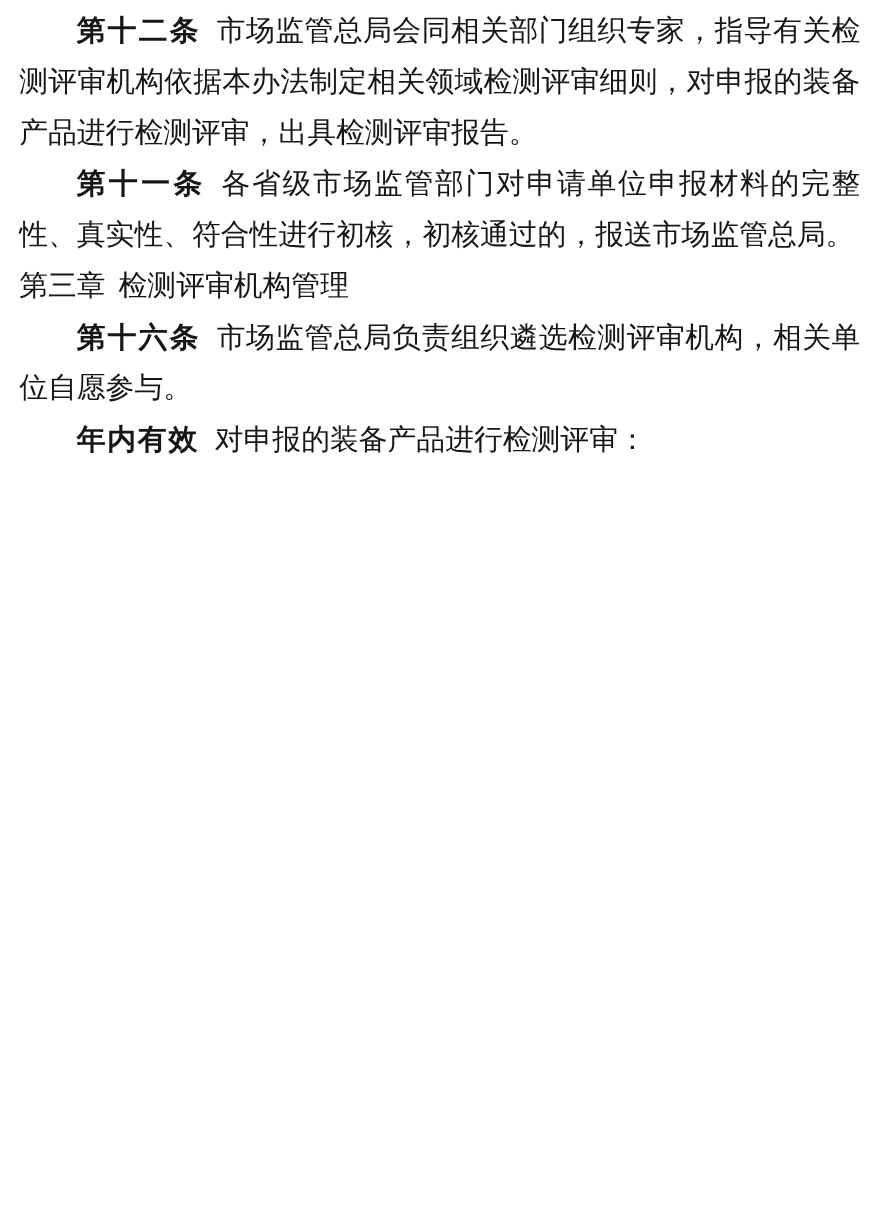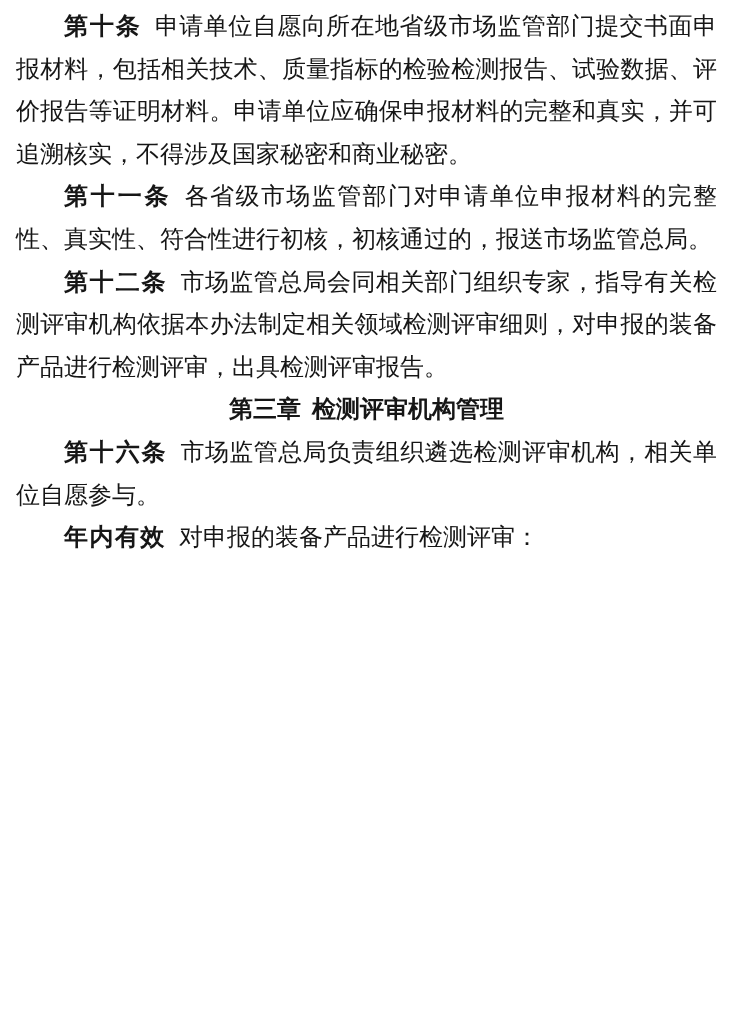--- a/index.html
+++ b/index.html
@@ -32,37 +32,36 @@
   .article-label {
     font-weight: 700;
     margin-right: 0.55em;
     letter-spacing: 0.06em;
   }
   h2.chapter {
     margin: 0;
     padding: 0;
     font-size: 24px;
     line-height: 42.6px;
-    font-weight: 700;
-    text-align: center;
+    font-weight: 400;
+    text-align: left;
     text-indent: 0;
   }
   .chapter-label {
     margin-right: 0.45em;
   }
 </style>
 </head>
 <body style="background: rgb(255, 255, 255);">
 
 <div class="doc" id="doc-root" style="color: rgb(22, 22, 22);">
-  <p class="para"><span class="article-label">第十条</span><span class="article-body">申请单位自愿向所在地省级市场监管部门提交书面申报材料，包括相关技术、质量指标的检验检测报告、试验数据、评价报告等证明材料。申请单位应确保申报材料的完整和真实，并可追溯核实，不得涉及国家秘密和商业秘密。</span></p>
+
+  <p class="para"><span class="article-label">第十二条</span><span class="article-body">市场监管总局会同相关部门组织专家，指导有关检测评审机构依据本办法制定相关领域检测评审细则，对申报的装备产品进行检测评审，出具检测评审报告。</span></p>
 
   <p class="para"><span class="article-label">第十一条</span><span class="article-body">各省级市场监管部门对申请单位申报材料的完整性、真实性、符合性进行初核，初核通过的，报送市场监管总局。</span></p>
-
-  <p class="para"><span class="article-label">第十二条</span><span class="article-body">市场监管总局会同相关部门组织专家，指导有关检测评审机构依据本办法制定相关领域检测评审细则，对申报的装备产品进行检测评审，出具检测评审报告。</span></p>
 
 
 
 
 
   <h2 class="chapter"><span class="chapter-label">第三章</span><span class="chapter-title">检测评审机构管理</span></h2>
 
   <p class="para"><span class="article-label">第十六条</span><span class="article-body">市场监管总局负责组织遴选检测评审机构，相关单位自愿参与。</span></p>
 
   <p class="para"><span class="article-label">年内有效</span><span class="article-body">对申报的装备产品进行检测评审：</span></p>

